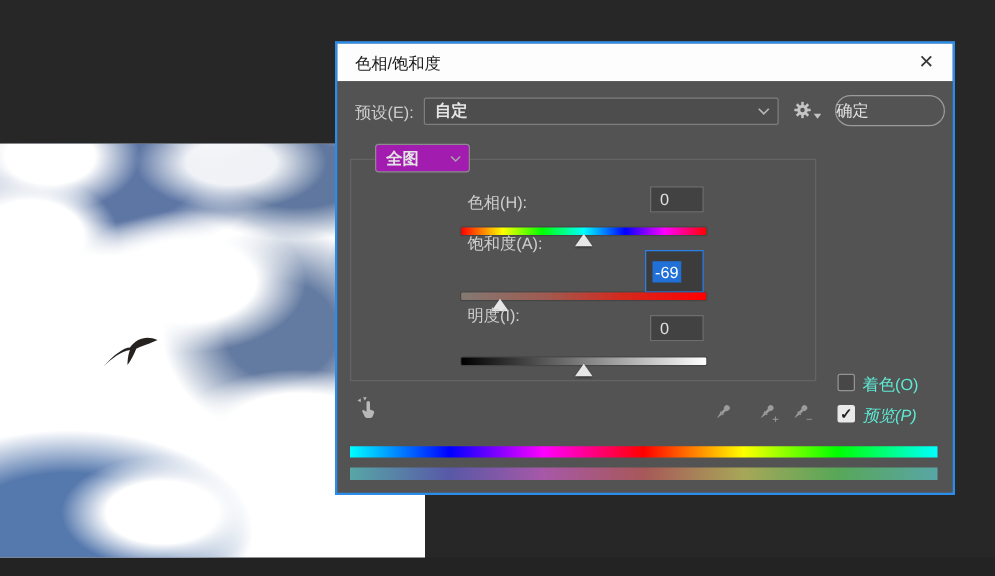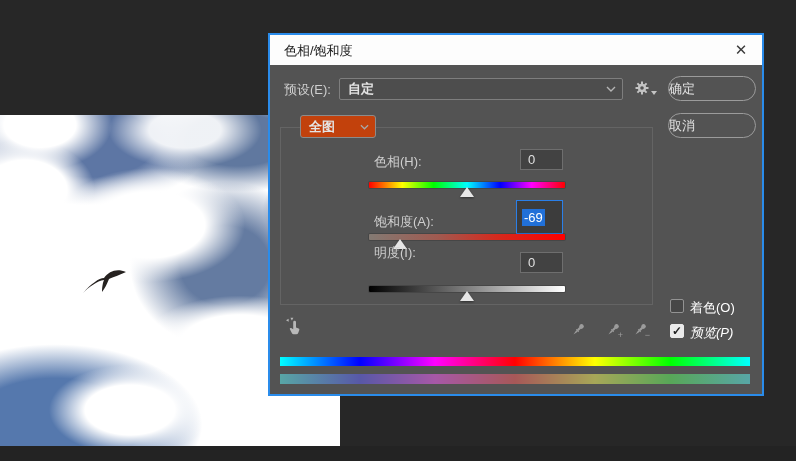--- a/index.html
+++ b/index.html
@@ -50,21 +50,21 @@
 
   .lbl { color:#cfcfcf; font-size:13px; white-space:nowrap; }
 
   .dropdown {
     background:#4d4d4d; border:1px solid #7e7e7e; border-radius:2px;
     color:#e4e4e4; font-size:13px; display:flex; align-items:center;
   }
   .dropdown .dd-text { flex:1; padding-left:8px; overflow:hidden;font-weight:bold; }
   .dropdown .dd-chev { padding-right:6px; display:flex; align-items:center; }
 
-  .channel-dd { border-radius:3px; background:#c2410c; border-color:#8b8b8b; z-index:3; }
+  .channel-dd { border-radius:3px; background:#a21caf; border-color:#8b8b8b; z-index:3; }
 
   .pill-btn {
     border:1px solid #9b9b9b; border-radius:13px; background:transparent;
     color:#e2e2e2; font-size:13px; text-align:left; line-height:23px; cursor:default;
   }
 
   .group-box { border:1px solid #646464; background:transparent; z-index:1; }
 
   .num-input {
     background:#424242; border:1px solid #6e6e6e; color:#e0e0e0;
@@ -86,21 +86,21 @@
   }
 
   .checkbox {
     width:14px; height:14px; border-radius:2px;
     background:#474747; border:1px solid #939393;
   }
   .checkbox.checked {
     background:#eaeaea; border-color:#eaeaea; color:#1f1f1f;
     font-size:12px; line-height:13px; text-align:center; font-weight:bold;
   }
-  .cb-label { color:#ffffff; font-size:13px; }
+  .cb-label { color:#5eead4; font-size:13px; }
 
   .spectrum { height:9px; }
   .spec-top { background:linear-gradient(to right,#00ffff,#0000ff 17%,#ff00ff 33%,#ff0000 50%,#ffff00 67%,#00ff00 83%,#00ffff); }
   .spec-bottom { height:10px; background:linear-gradient(to right,#58a6a6,#5858a7 17%,#a758a7 33%,#a75858 50%,#a7a758 67%,#58a758 83%,#58a6a6); }
 
   .gear-wrap { display:flex; align-items:flex-end; }
   .caret-down {
     width:0; height:0; margin-left:1px; margin-bottom:1px;
     border-left:3px solid transparent; border-right:3px solid transparent;
     border-top:4px solid #c4c4c4;
@@ -145,38 +145,37 @@
           <rect x="7" y="1.5" width="2" height="13" transform="rotate(90 8 8)"></rect>
           <rect x="7" y="1.5" width="2" height="13" transform="rotate(135 8 8)"></rect>
           <circle cx="8" cy="8" r="4.2"></circle>
         </g>
         <circle cx="8" cy="8" r="1.8" fill="#535353"></circle>
       </svg>
       <span class="caret-down"></span>
     </div>
 
     <div class="abs pill-btn" style="left:398px; top:11px; width:88px; height:25px;">确定</div>
-    <div class="abs pill-btn" style="left:398px; top:48px; width:88px; height:25px;">取消</div>
 
     <div class="abs group-box" style="left:10px; top:62px; width:373px; height:178px;"></div>
     <div class="abs dropdown channel-dd" style="left:30px; top:50px; width:76px; height:23px;">
       <span class="dd-text">全图</span>
       <span class="dd-chev">
         <svg width="9" height="6" viewBox="0 0 10 6">
             <polyline points="1,1 5,5 9,1" fill="none" stroke="#a8a8a8" stroke-width="1.4"></polyline>
           </svg>
       </span>
     </div>
 
     <span class="abs lbl" style="left:104px; top:88px;">色相(H):</span>
     <input class="abs num-input" style="left: 250px; top: 84px; width: 43px; height: 21px;" value="0">
     <div class="abs strip strip-hue" style="left:99px; top:117px; width:196px;"></div>
     <div class="abs thumb" style="left:190px; top:122px;"></div>
 
-    <span class="abs lbl" style="left:104px; top:148px;">饱和度(A):</span>
+    <span class="abs lbl" style="left:104px; top:121px;">饱和度(A):</span>
     <div class="abs num-input focused" style="left:246px; top:135px; width:47px; height:34px;">
       <span class="selection">-69</span>
     </div>
     <div class="abs strip strip-sat" style="left:99px; top:169px; width:196px;"></div>
     <div class="abs thumb" style="left:123px; top:174px;"></div>
 
     <span class="abs lbl" style="left:104px; top:179px;">明度(I):</span>
     <input class="abs num-input" style="left: 250px; top: 187px; width: 43px; height: 21px;" value="0">
     <div class="abs strip strip-light" style="left:99px; top:221px; width:196px;"></div>
     <div class="abs thumb" style="left:190px; top:226px;"></div>

